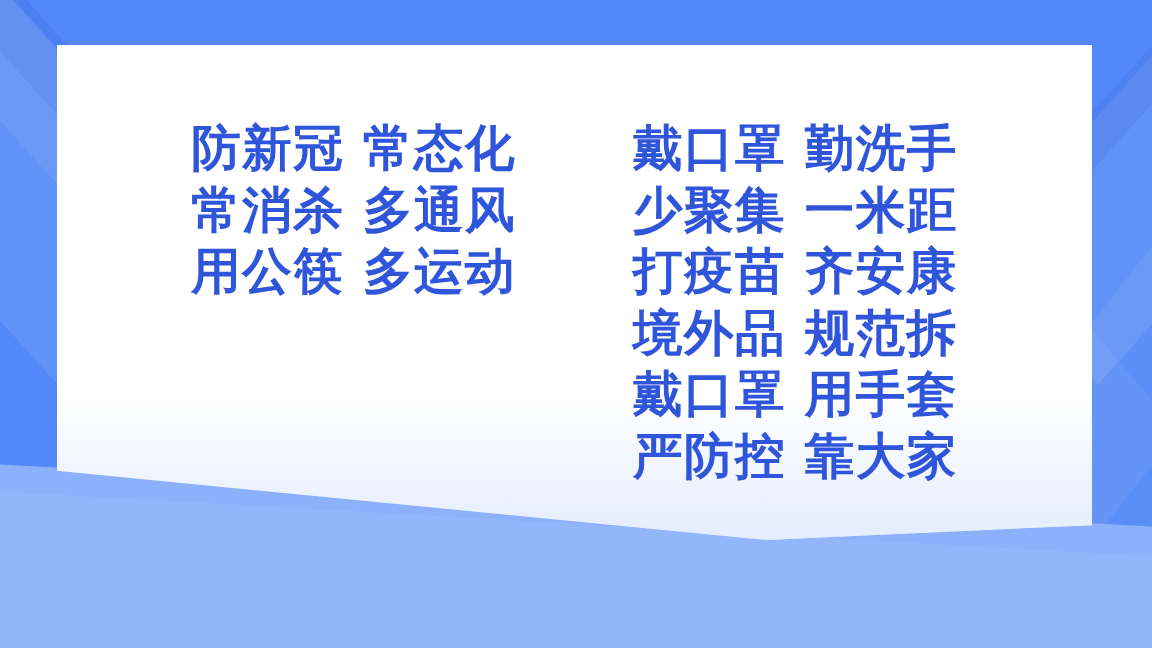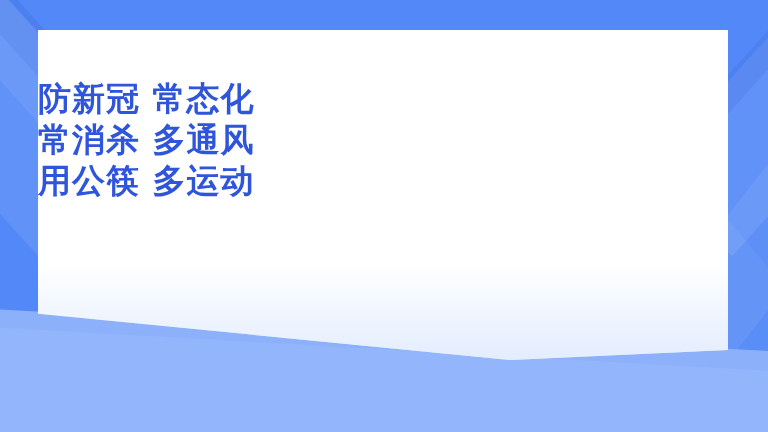--- a/index.html
+++ b/index.html
@@ -115,20 +115,21 @@
   }
 
   
   .slogan-grid {
     position: absolute;
     left: 38px;
     top: 30px;
     width: 690px;
     height: 330px;
     display: flex;
+    justify-content: center;
     align-items: flex-start;
     gap: 78px;
     padding-top: 48px;
     box-sizing: border-box;
   }
   .slogan-col {
     display: flex;
     flex-direction: column;
   }
   .slogan-line {
@@ -163,16 +164,24 @@
   <div class="card-glow"></div>
 
   <div class="slogan-grid">
 
     <div class="slogan-col">
       <div class="slogan-line">防新冠 常态化</div>
       <div class="slogan-line">常消杀 多通风</div>
       <div class="slogan-line">用公筷 多运动</div>
     </div>
 
+    <div class="slogan-col">
+      <div class="slogan-line">戴口罩 勤洗手</div>
+      <div class="slogan-line">少聚集 一米距</div>
+      <div class="slogan-line">打疫苗 齐安康</div>
+      <div class="slogan-line">境外品 规范拆</div>
+      <div class="slogan-line">戴口罩 用手套</div>
+      <div class="slogan-line">严防控 靠大家</div>
+    </div>
 
   </div>
 
 </div>
 
 </body></html>

